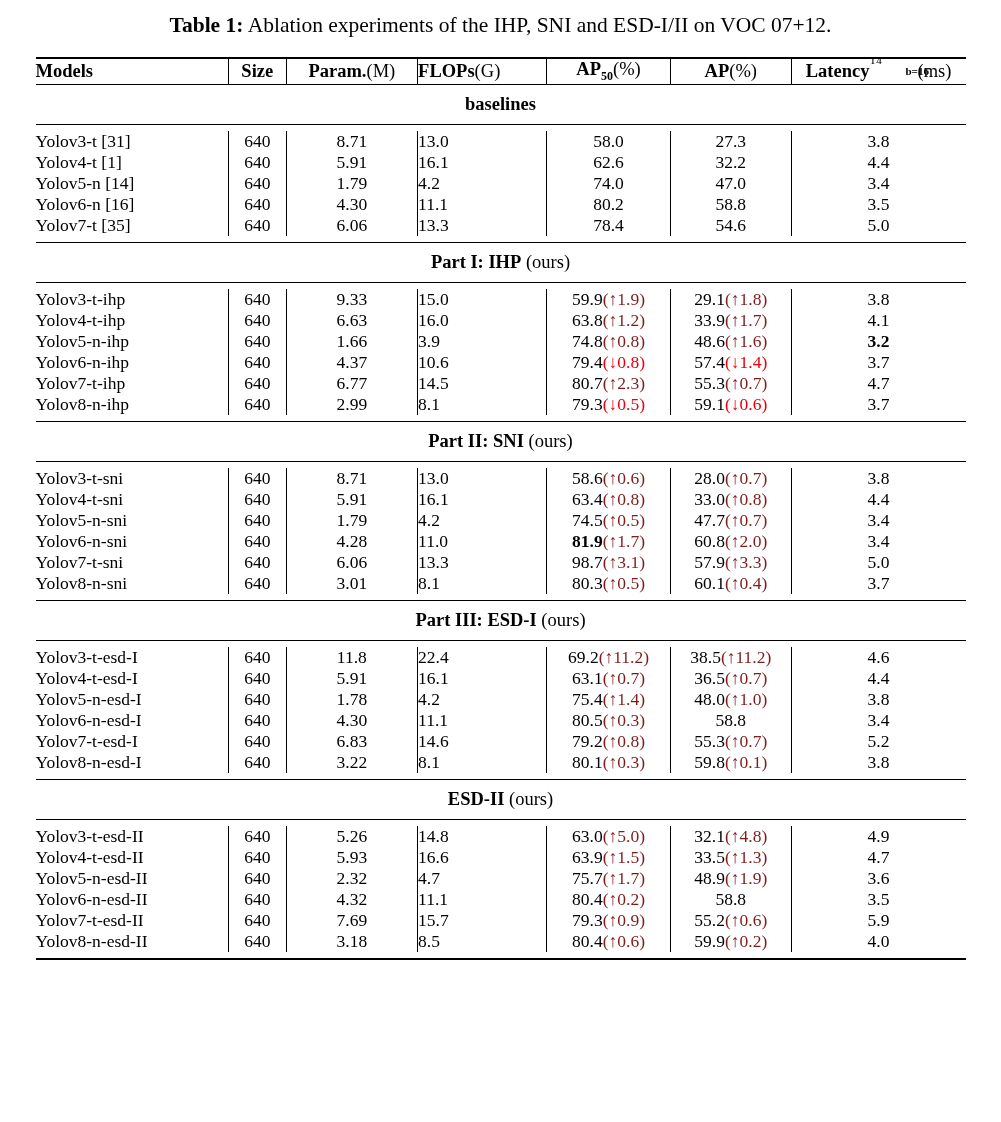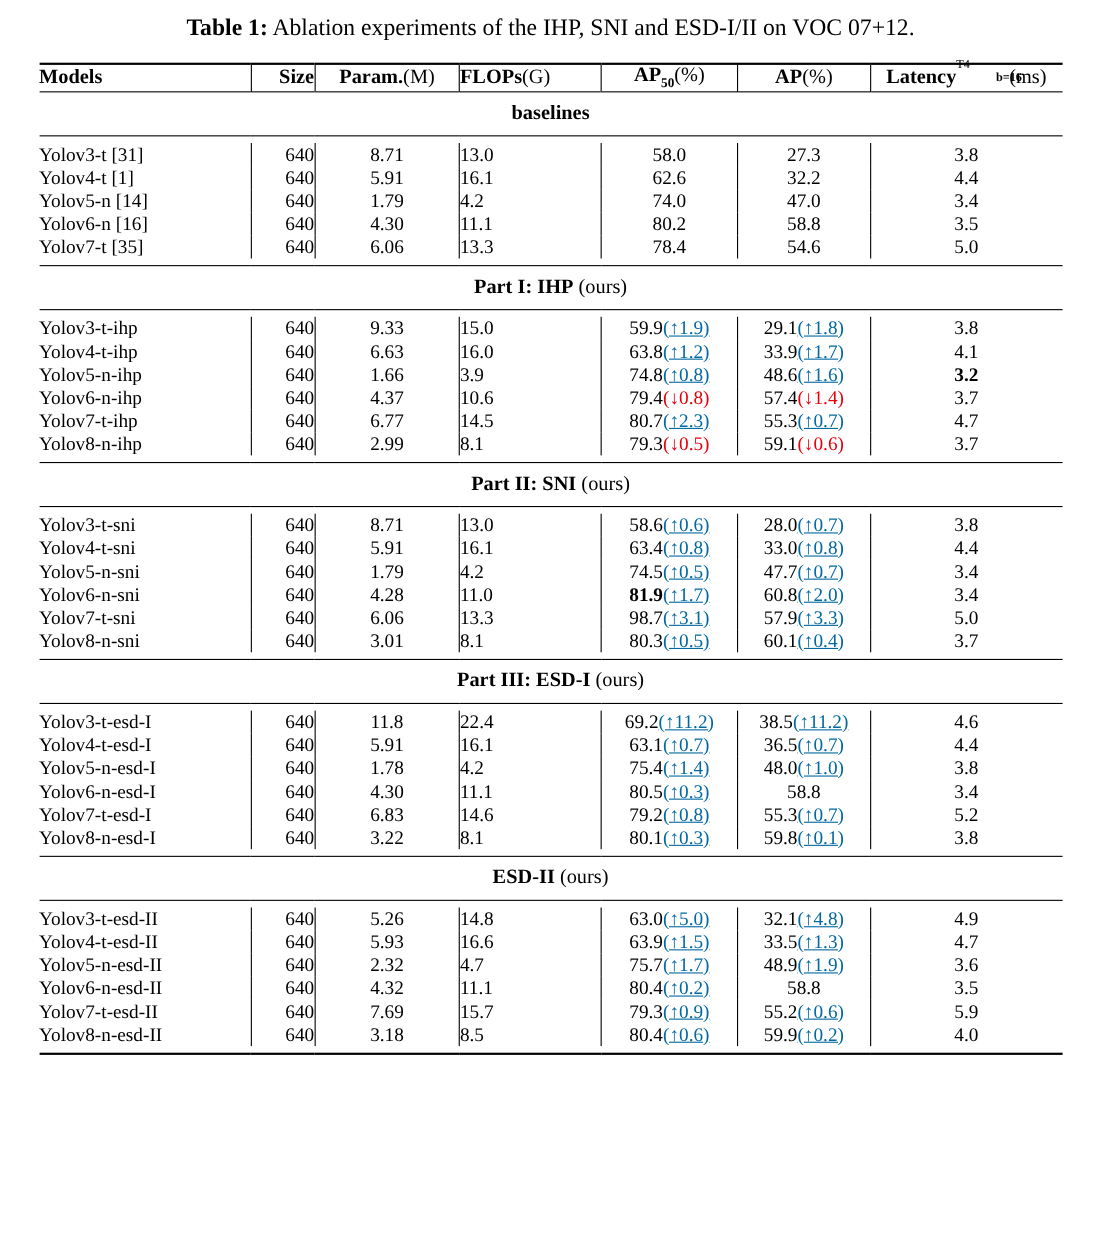--- a/index.html
+++ b/index.html
@@ -57,21 +57,21 @@
     padding: 9px 0 9px 0;
     white-space: nowrap;
   }
   th.c-model, td.c-model {
     text-align: left;
     padding-left: 8px;
     width: 210px;
   }
   th.c-size, td.c-size {
     width: 62px;
-    text-align: right;
+    text-align: center;
     margin-top: 19px;
   }
   th.c-param, td.c-param {
     width: 140px;
     text-align: center;
   }
   th.c-flops, td.c-flops {
     width: 138px;
     text-align: left;
   }
@@ -100,21 +100,21 @@
     font-size: 17.5px;
   }
   tr.section td {
     text-align: center;
     font-size: 18.5px;
     padding: 9px 0 9px 0;
   }
   tr.section .sec-strong {
     font-weight: bold;
   }
-  .up { color: #0369a1; text-decoration: underline; }
+  .up { color: #7f1d1d; }
   .down { color: #e8000d; text-align: right; }
   .bold { font-weight: bold; }
   .sub-sup {
     display: inline-block;
     position: relative;
     font-size: 18.5px;
     line-height: 1;
   }
   .sup {
     position: absolute;

